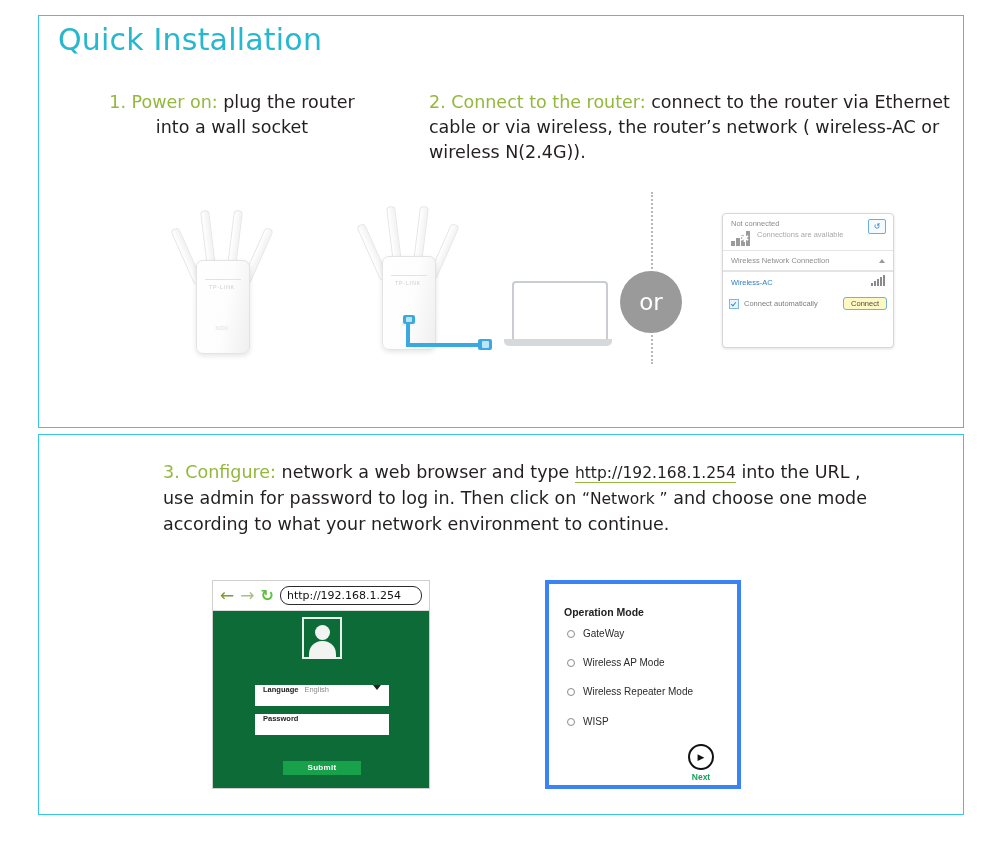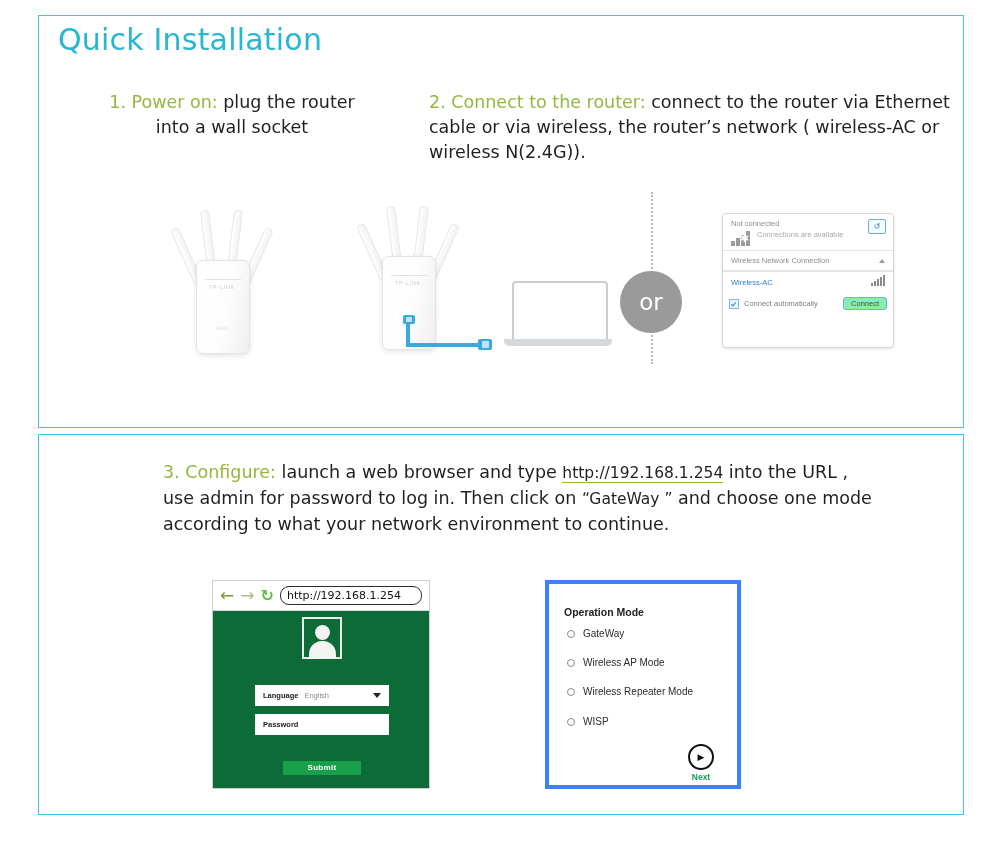--- a/index.html
+++ b/index.html
@@ -148,21 +148,21 @@
   .chk{
     width:8px;height:8px;border:1px solid #7eb7e0;background:#eaf5fc;
     display:inline-block;position:relative;flex:none;
   }
   .chk:after{
     content:"";position:absolute;left:2px;top:1px;width:2px;height:4px;
     border:solid #3b8dd0;border-width:0 1.2px 1.2px 0;transform:rotate(40deg);
   }
   .connect-btn{
     margin-left:auto;border:1px solid #74b0d9;border-radius:3px;
-    padding:1px 7px;font-size:7.5px;color:#4a4a4a;background:#86efac;
+    padding:1px 7px;font-size:7.5px;color:#4a4a4a;background:#fef9c3;
   }
   .caret-up{
     position:absolute;right:8px;top:8px;width:0;height:0;
     border-left:3px solid transparent;border-right:3px solid transparent;
     border-bottom:4px solid #9a9a9a;
   }
 
   
   #login-panel{
     position:absolute;left:212px;top:580px;width:218px;height:209px;
@@ -189,21 +189,21 @@
   .avatar .head{
     position:absolute;left:50%;top:6px;width:15px;height:15px;margin-left:-7.5px;
     background:#f2f4f2;border-radius:50%;
   }
   .avatar .body{
     position:absolute;left:50%;top:22px;width:27px;height:18px;margin-left:-13.5px;
     background:#f2f4f2;border-radius:13px 13px 0 0;
   }
   .field{
     position:absolute;left:42px;width:134px;height:21px;background:#fff;
-    display:flex;align-items:center;padding:0 8px;box-sizing:border-box;
+    display:flex;padding:0 8px;box-sizing:border-box;
     font-size:7.5px;color:#333;font-family:"Liberation Sans",sans-serif;
   }
   #field-language{top:104px;}
   #field-password{top:133px;}
   .fl-label{font-weight:bold;color:#222;}
   .fl-value{margin-left:6px;color:#8b8b8b;}
   .caret-down{
     margin-left:auto;width:0;height:0;
     border-left:4px solid transparent;border-right:4px solid transparent;
     border-top:5px solid #222;
@@ -339,21 +339,21 @@
     <div class="wf-row wf-foot">
       <span class="chk"></span>
       <span>Connect automatically</span>
       <span class="connect-btn">Connect</span>
     </div>
   </div>
 
   <div class="panel" id="panel-bottom"></div>
 
   <div class="step" id="step3">
-    <span class="lbl">3. Configure:</span><span> launch a web browser and type </span><span class="url-link">http://192.168.1.254</span><span> into the URL , use admin for password to log in. Then click on </span><span class="quoted">“GateWay ”</span><span> and choose one mode according to what your network environment to continue.</span>
+    <span class="lbl">3. Configure:</span><span> network a web browser and type </span><span class="url-link">http://192.168.1.254</span><span> into the URL , use admin for password to log in. Then click on </span><span class="quoted">“Network ”</span><span> and choose one mode according to what your network environment to continue.</span>
   </div>
 
   <div id="login-panel">
     <div class="browser-bar">
       <span class="nav-ico" id="back-arrow">←</span>
       <span class="nav-ico" id="fwd-arrow">→</span>
       <span class="nav-ico" id="refresh-arrow">↻</span>
       <span class="url-box">http://192.168.1.254</span>
     </div>
     <div class="avatar">

